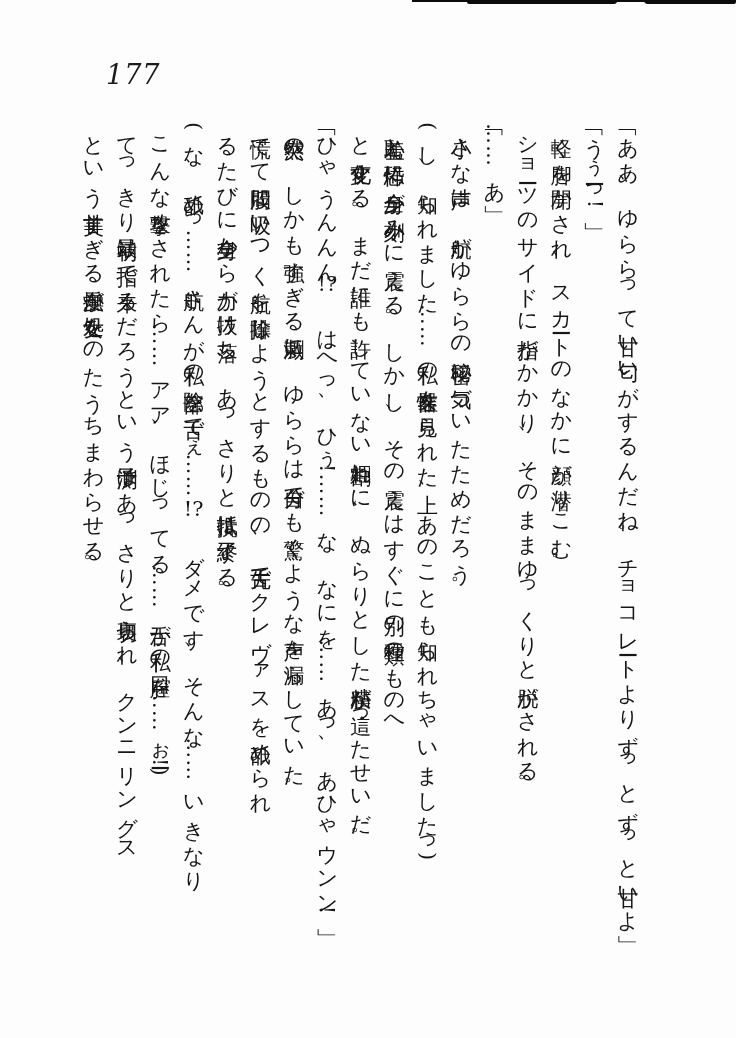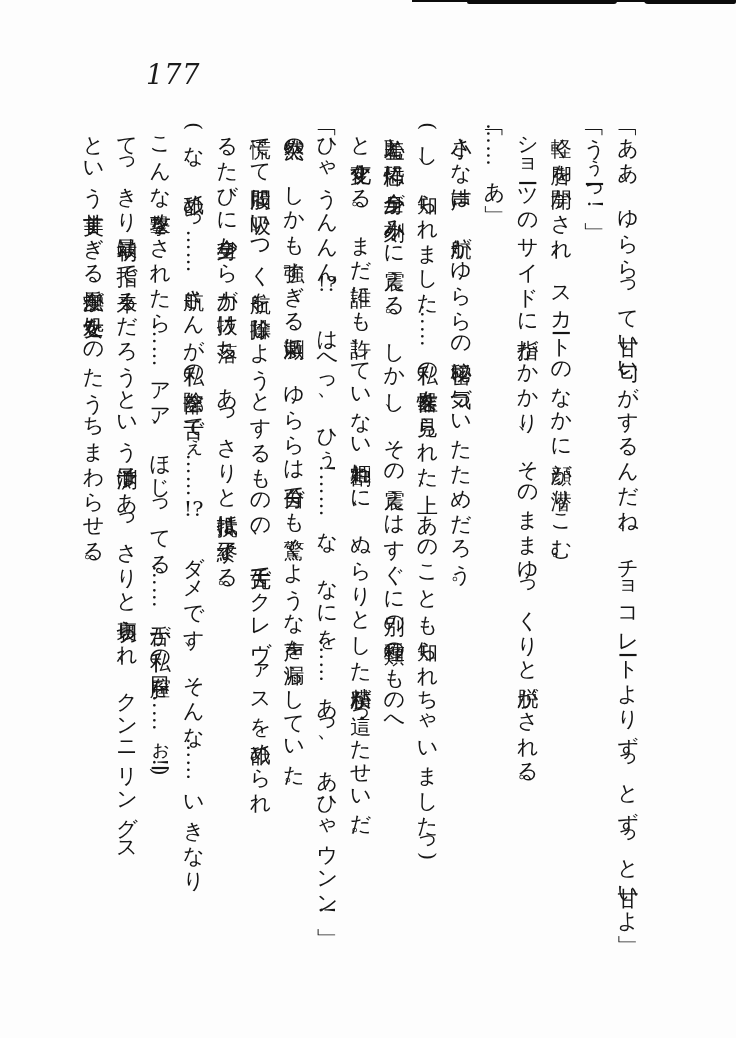--- a/index.html
+++ b/index.html
@@ -46,21 +46,20 @@
   }
   .page-number {
     position: absolute;
     top: 59px;
     left: 106px;
     font-family: "DejaVu Serif", "Liberation Serif", serif;
     font-style: italic;
     font-size: 27px;
     letter-spacing: 1px;
     color: #1b1b1b;
-    margin-left: 40px;
   }
   .text-block {
     position: absolute;
     top: 122px;
     right: 92px;
     height: 846px;
     writing-mode: vertical-rl;
     text-orientation: mixed;
     font-family: "DejaVu Serif", "Liberation Serif", serif;
     font-size: 21px;

